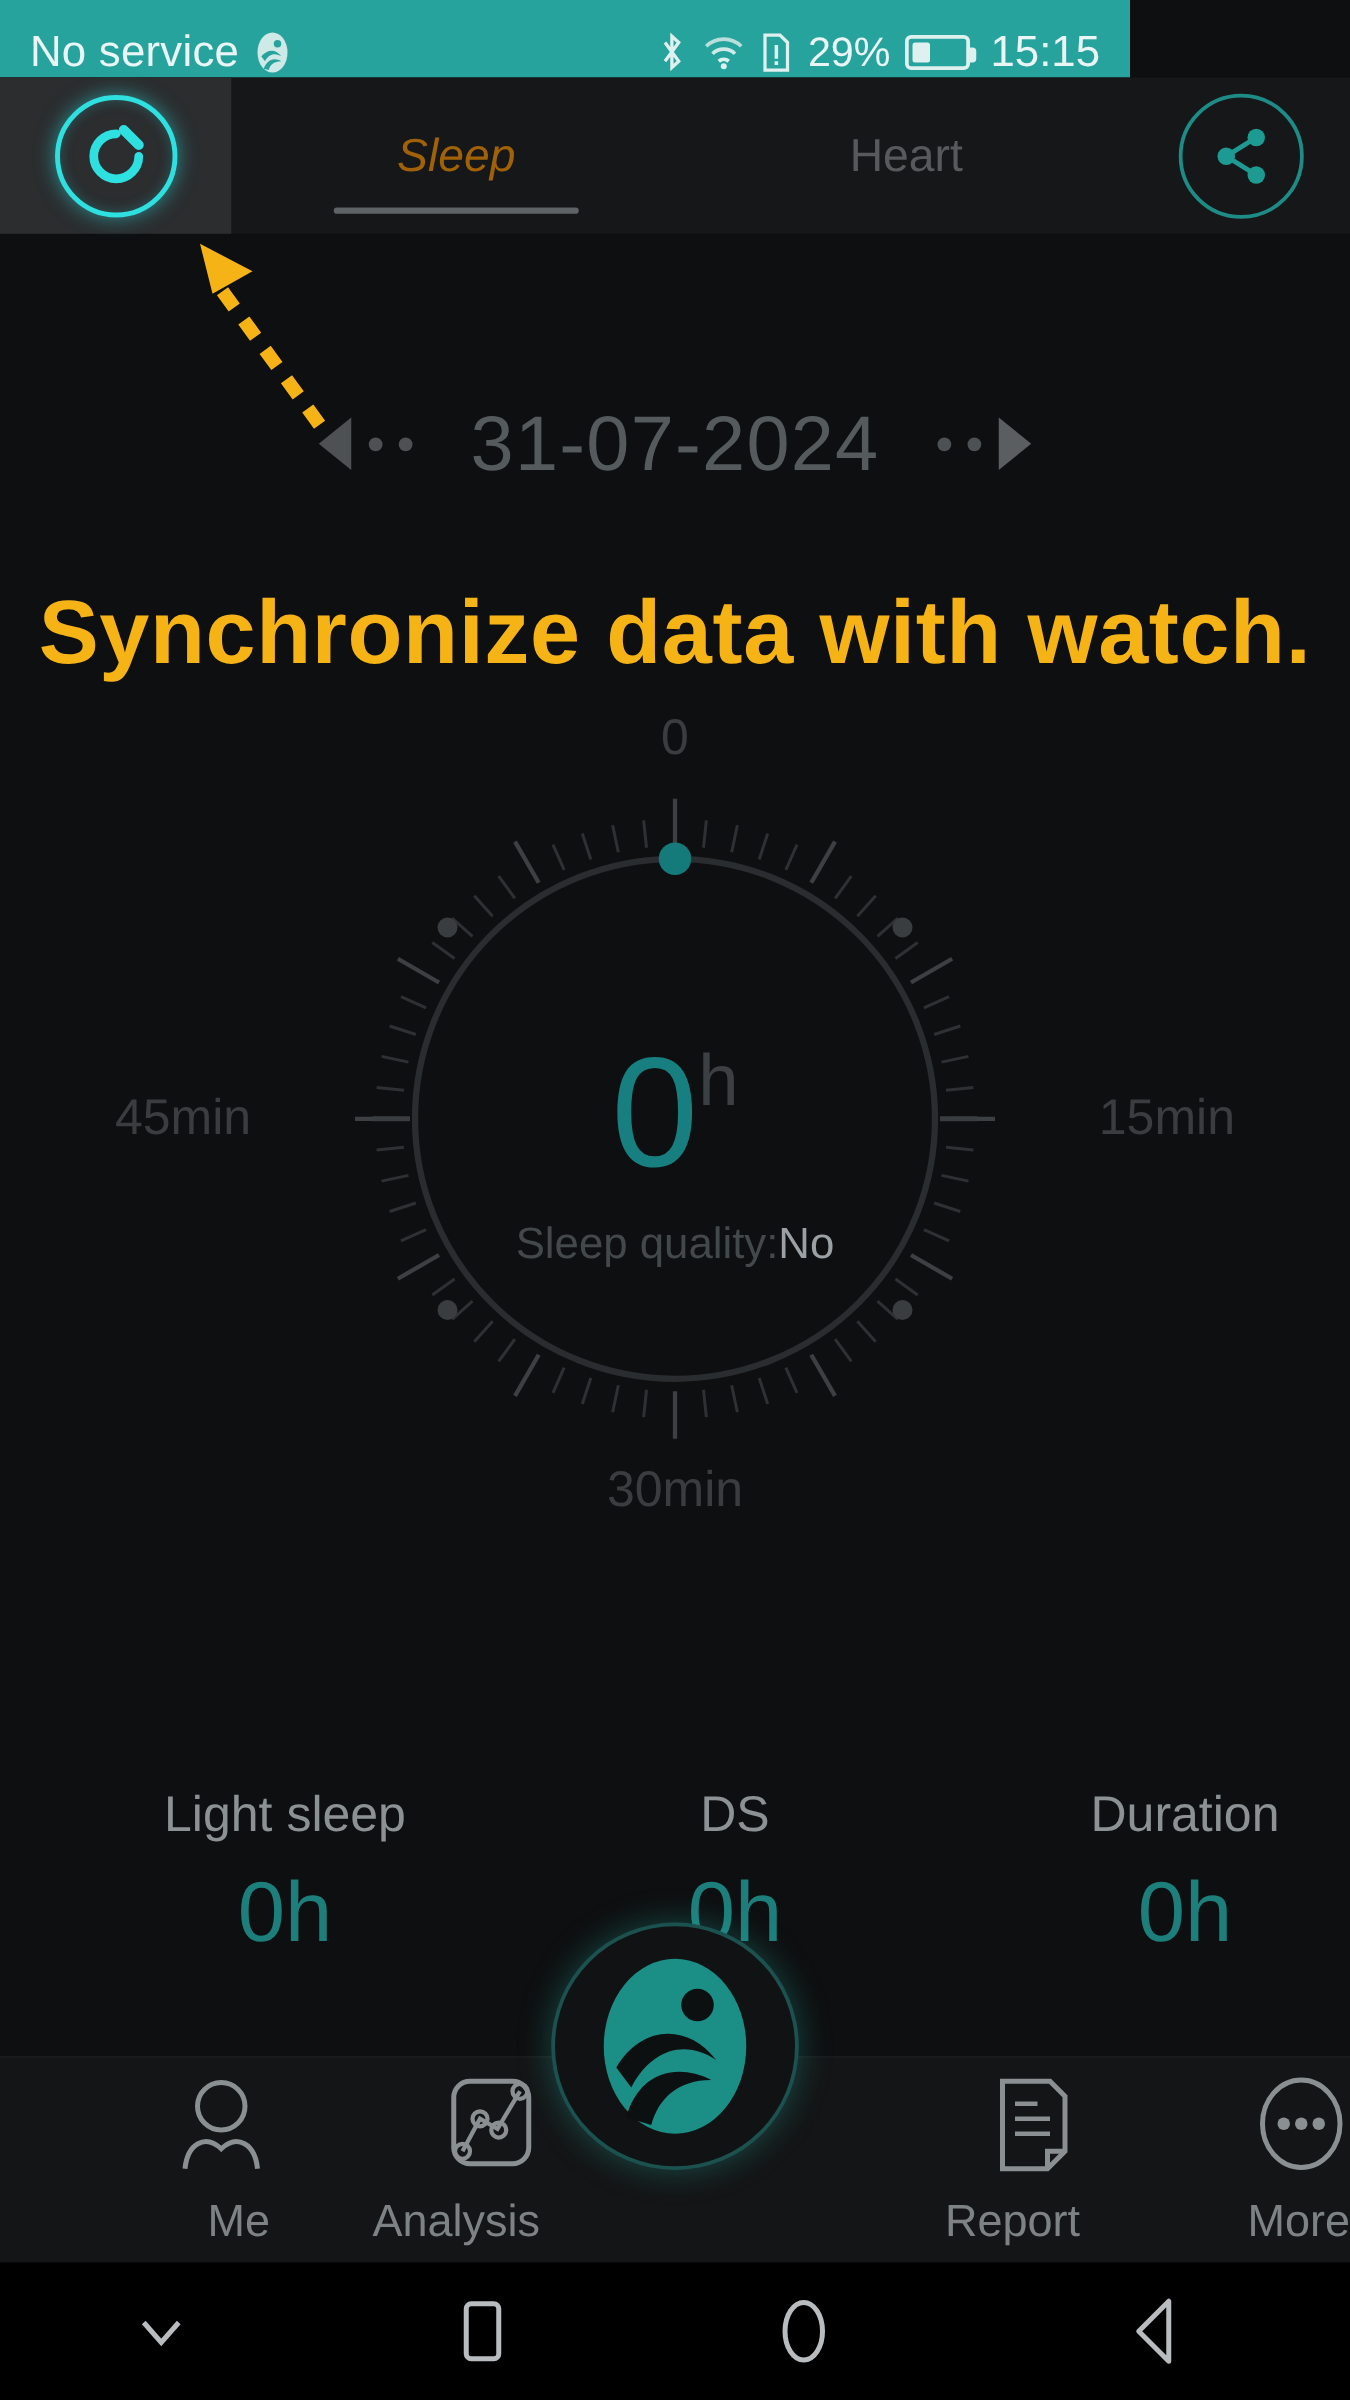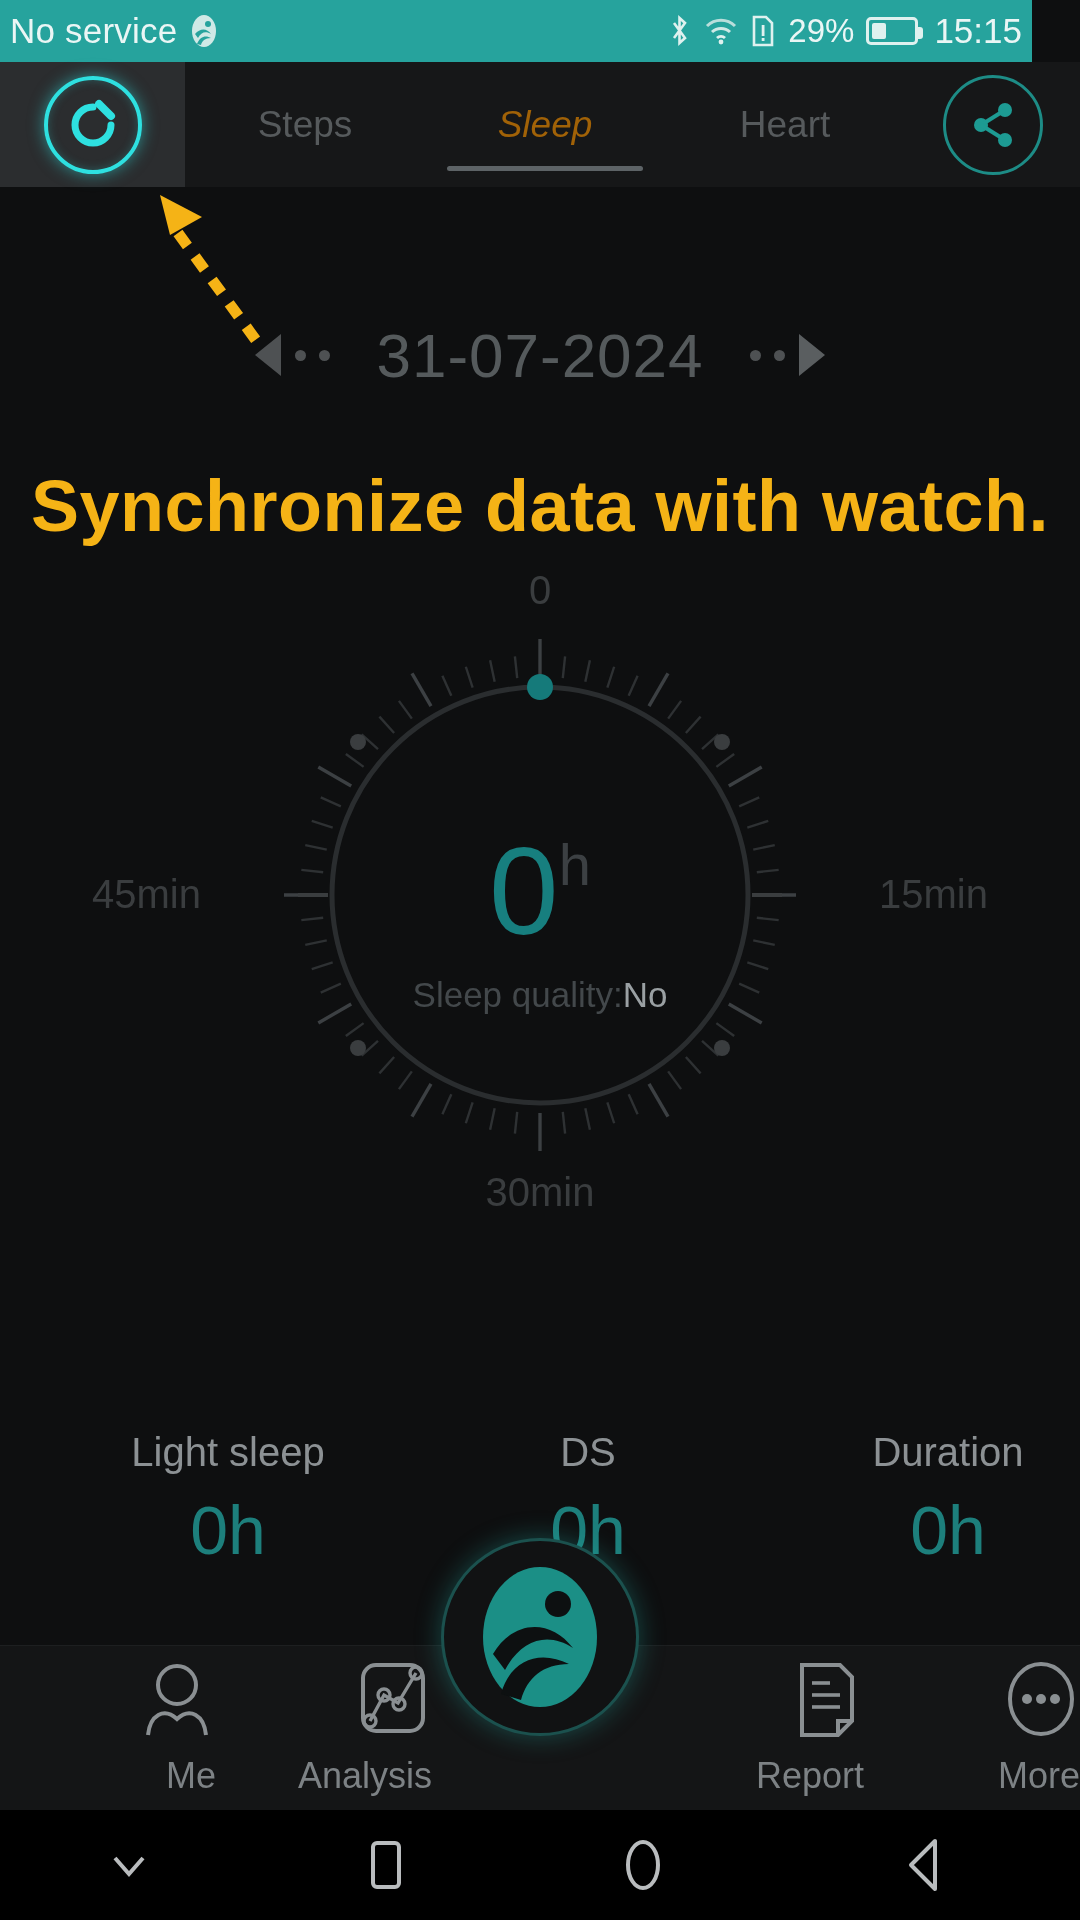--- a/index.html
+++ b/index.html
@@ -11,24 +11,24 @@
   }
   #app {
     position:relative;
     width:1080px; height:1920px;
     background:#0e0f10;
   }
 
   
   .statusbar {
     position:absolute; top:0; left:0;
-    width:1032px; height:62px;
+    width:904px; height:62px;
     background:#26a39d;
-    display:flex; align-items:center;
-    padding:0 10px;
+    display:flex; align-items:flex-end;
+    padding:0 24px;
     color:#e8f5f4;
   }
   .sb-left { display:flex; align-items:center; gap:10px; }
   .sb-carrier { font-size:35px; letter-spacing:0.2px; color:#eaf6f5; }
   .sb-applogo { width:34px; height:34px; position:relative; }
   .sb-applogo svg { display:block; }
   .sb-right {
     margin-left:auto; display:flex; align-items:center; gap:12px;
   }
   .sb-right .ic { display:flex; align-items:center; }
@@ -248,23 +248,20 @@
   <div class="topbar">
     <div class="sync-btn">
       <span class="sync-circle">
         <svg width="64" height="64" viewBox="0 0 64 64">
           <path d="M32 14 A18 18 0 1 0 50 32" fill="none" stroke="#2ee0e0" stroke-width="7" stroke-linecap="round"></path>
           <path d="M38 11 L50 23" fill="none" stroke="#2ee0e0" stroke-width="8" stroke-linecap="round"></path>
         </svg>
       </span>
     </div>
     <div class="tabs">
-      <div class="tab">
-        <span class="lbl">Steps</span>
-      </div>
       <div class="tab active">
         <span class="lbl">Sleep</span>
       </div>
       <div class="tab">
         <span class="lbl">Heart</span>
       </div>
     </div>
     <div class="share-btn">
       <span class="share-circle">
         <svg width="60" height="60" viewBox="0 0 60 60">

